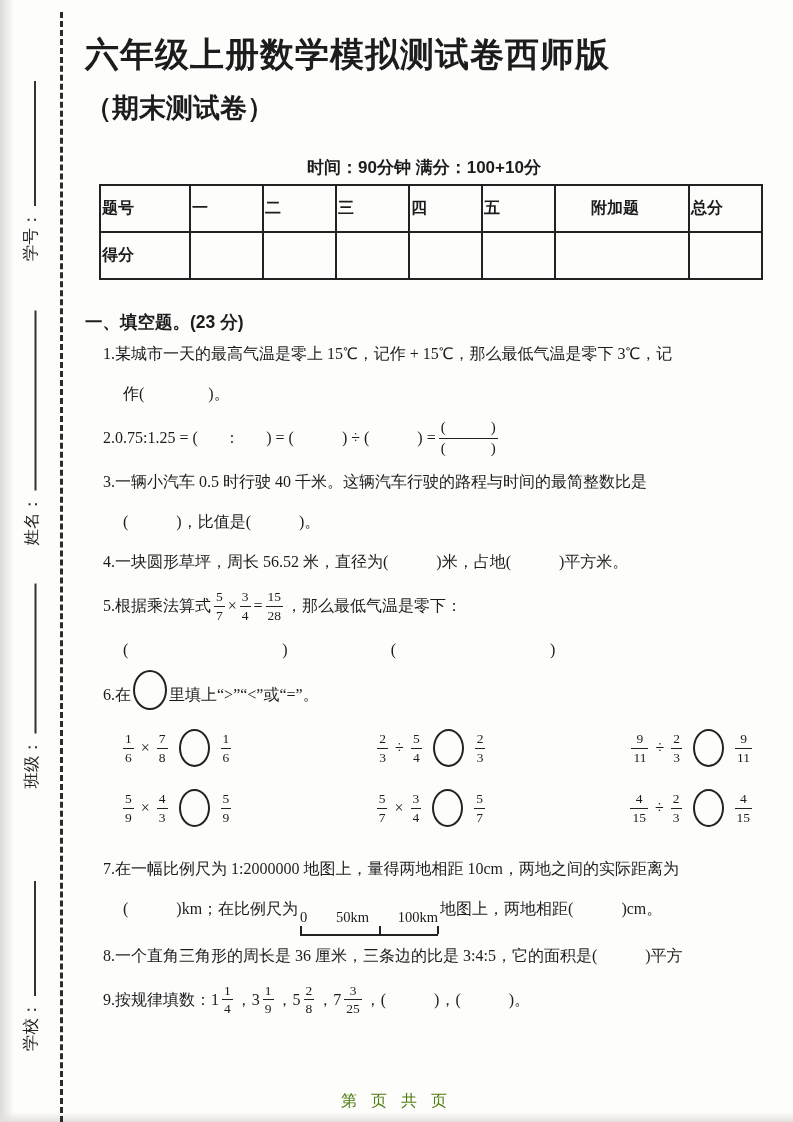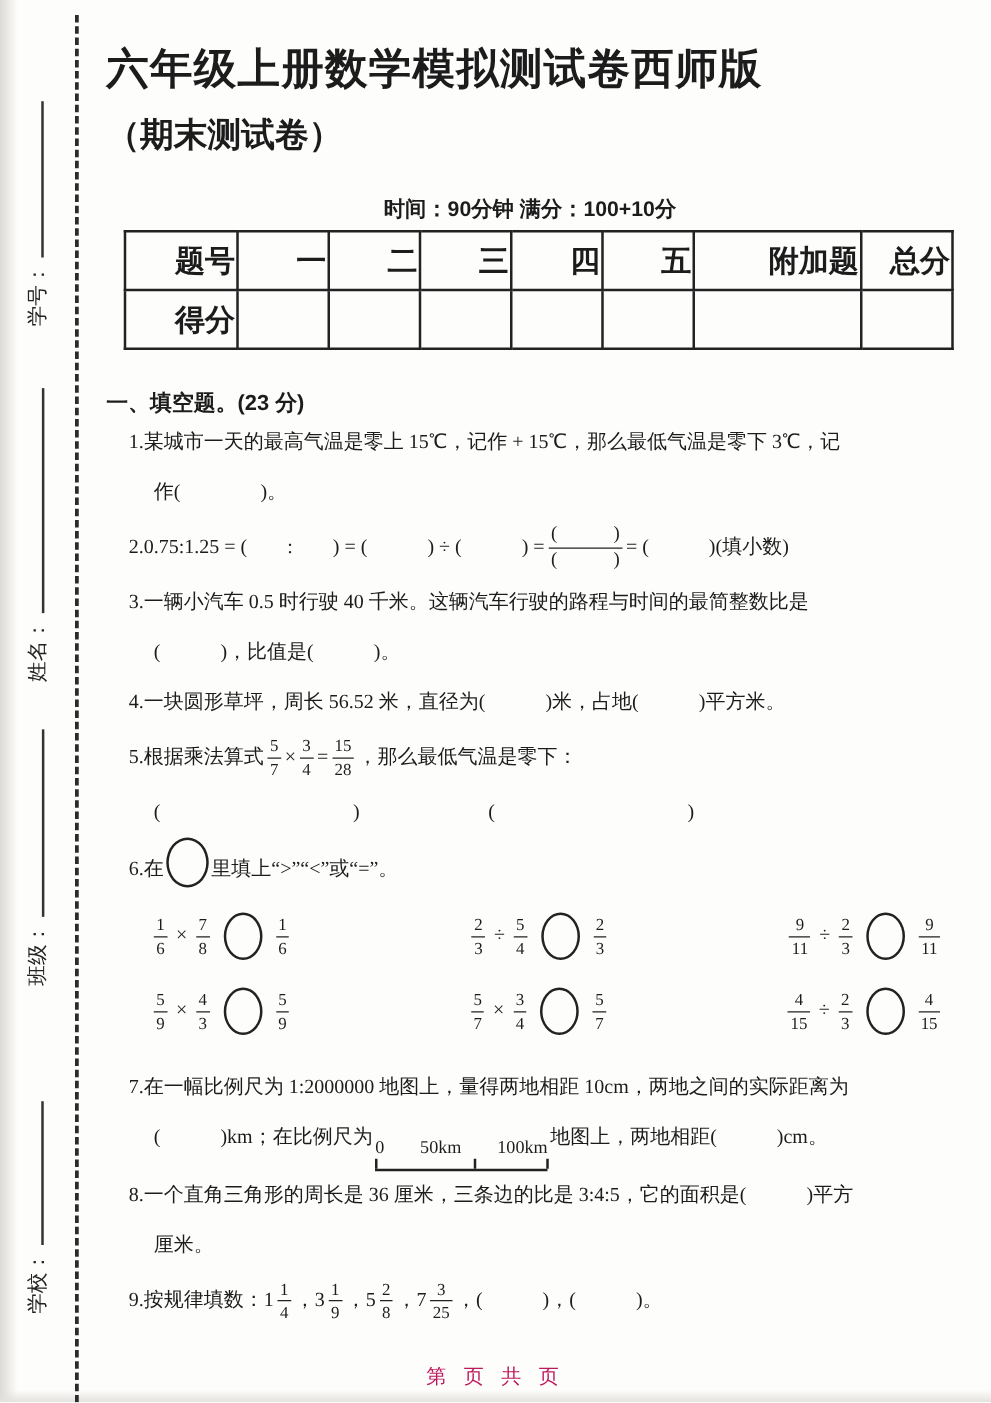--- a/index.html
+++ b/index.html
@@ -19,22 +19,22 @@
   #sf3{width:215px;left:-77px;top:670px;} #sf3 .wline{width:150px;}
   #sf4{width:180px;left:-60px;top:950px;} #sf4 .wline{width:115px;}
   .content{position:absolute;left:85px;top:22px;width:690px;}
   .title{font-family:"Liberation Sans",sans-serif;font-weight:900;font-size:34px;
         letter-spacing:1px;margin-top:10px;}
   .subtitle{font-family:"Liberation Sans",sans-serif;font-weight:900;font-size:27px;
         text-align:left;margin-top:12px;}
   .meta{font-family:"Liberation Sans",sans-serif;font-weight:bold;font-size:17px;
         text-align:center;margin-top:30px;padding-right:12px;}
   table.score{border-collapse:collapse;width:664px;margin:5px 0 0 14px;table-layout:fixed;}
-  table.score td{border:2px solid #222;height:43px;text-align:right;vertical-align:middle;
-        font-weight:bold;font-size:24px;}
+  table.score td{border:2px solid #222;height:43px;text-align:left;vertical-align:middle;
+        font-weight:bold;font-size:16px;}
   table.score td:first-child{width:13%;}
   table.score td:nth-child(7){width:14.5%;padding-left:35px;}
   .section-heading{font-family:"Liberation Sans",sans-serif;font-weight:bold;font-size:17.5px;
         margin-top:30px;}
   .q{font-size:16px;}
   .q-line{line-height:40px;padding-left:18px;}
   .q-line.cont{padding-left:38px;}
   .frac-line{line-height:48px;display:flex;align-items:center;flex-wrap:nowrap;}
   .frac{display:inline-block;text-align:center;vertical-align:middle;font-size:13.5px;
         line-height:1.15;margin:0 3px;}
@@ -46,21 +46,21 @@
         border-radius:50%;vertical-align:middle;margin:0 8px;}
   .cmp-circle.intro{width:30px;height:36px;margin:0 2px;vertical-align:-10px;}
   .cmp-row{display:flex;justify-content:space-between;padding:0 20px 0 35px;margin:14px 0 22px;}
   .cmp-item{display:inline-flex;align-items:center;}
   .answers-line{line-height:40px;padding-left:38px;letter-spacing:1px;}
   .scalebar{display:inline-block;width:138px;vertical-align:-8px;margin:0 2px;}
   .sb-labels{display:flex;justify-content:space-between;font-size:14.5px;line-height:1.1;}
   .sb-line{display:block;position:relative;height:8px;border-bottom:2px solid #222;}
   .sb-tick{position:absolute;bottom:0;width:2px;height:8px;background:#222;}
   .footer{position:absolute;bottom:10px;width:100%;text-align:center;font-size:16px;
-        letter-spacing:5px;color:#be185d;}
+        letter-spacing:5px;color:#4d7c0f;}
 </style>
 </head>
 <body>
 
 <div class="page">
   <div class="scan-shadow-left"></div>
   <div class="scan-shadow-bottom"></div>
   <div class="cut-line"></div>
 
   <div class="side-field" id="sf1">
@@ -113,21 +113,20 @@
       <div class="q-line cont">作(　　　　)。</div>
     </div>
 
     <div class="q">
       <div class="frac-line q-line" id="q2-line">
           <span>2.0.75:1.25 = (　　:　　) = (　　　) ÷ (　　　) = </span>
           <span class="frac big">
             <span class="fn">(　　　)</span>
             <span class="fd">(　　　)</span>
           </span>
-          <span> = (　　　)(填小数)</span>
         </div>
     </div>
 
     <div class="q">
       <div class="q-line">3.一辆小汽车 0.5 时行驶 40 千米。这辆汽车行驶的路程与时间的最简整数比是</div>
       <div class="q-line cont">(　　　)，比值是(　　　)。</div>
     </div>
 
     <div class="q">
       <div class="q-line">4.一块圆形草坪，周长 56.52 米，直径为(　　　)米，占地(　　　)平方米。</div>
@@ -269,21 +268,20 @@
               <span>100km</span>
             </span><span class="sb-line">
               <span class="sb-tick" style="left: 0%;"></span>
               <span class="sb-tick" style="left: 57%;"></span>
               <span class="sb-tick" style="left: 99%;"></span>
             </span></span><span>地图上，两地相距(　　　)cm。</span></div>
     </div>
 
     <div class="q">
       <div class="q-line">8.一个直角三角形的周长是 36 厘米，三条边的比是 3:4:5，它的面积是(　　　)平方</div>
-      <div class="q-line cont">厘米。</div>
     </div>
 
     <div class="q">
       <div class="frac-line q-line" id="q9-line">
           <span>9.按规律填数：1</span>
           <span class="frac">
             <span class="fn">1</span>
             <span class="fd">4</span>
           </span>
           <span>，3</span>

